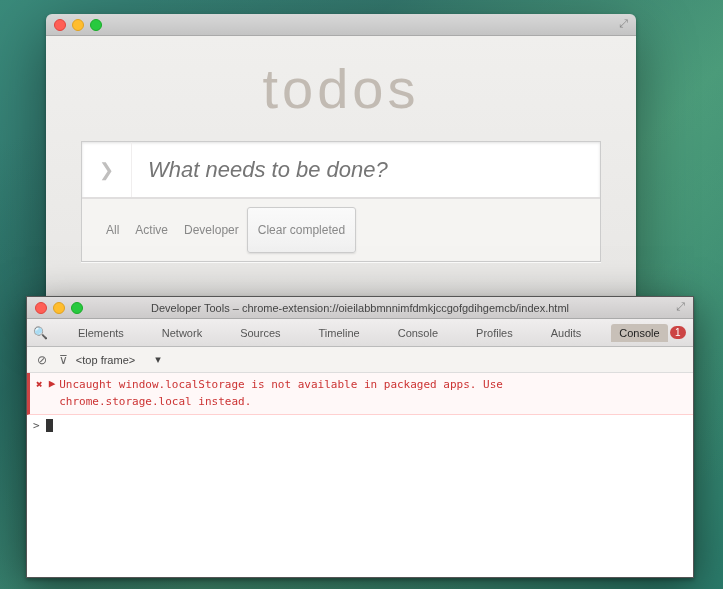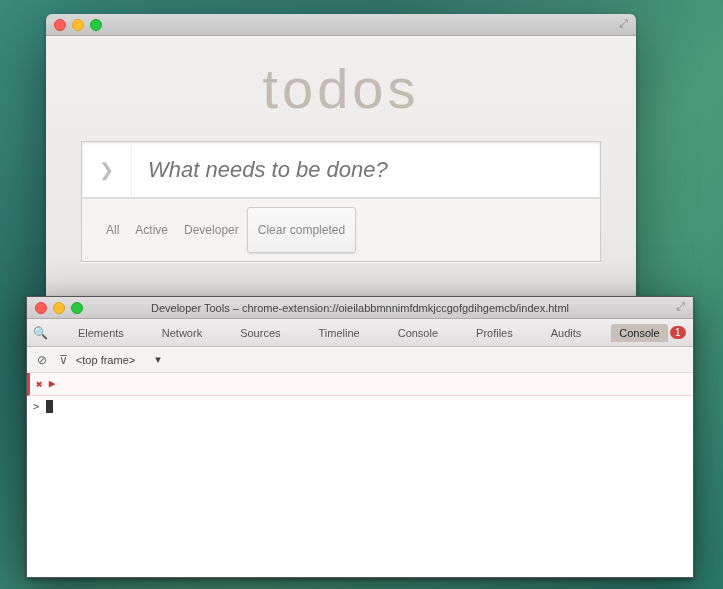--- a/index.html
+++ b/index.html
@@ -419,19 +419,20 @@
     <div class="dt-frame-selector">
       <span>&lt;top frame&gt;</span>
       <span>▾</span>
     </div>
   </div>
 
   <div class="devtools-console">
     <div class="console-error-row">
       <span class="console-error-icon">✖</span>
       <span class="console-error-triangle">▶</span>
+      <span class="console-error-text">Uncaught window.localStorage is not available in packaged apps. Use<br>chrome.storage.local instead.</span>
     </div>
     <div class="console-prompt-row">
       <span class="console-chevron">&gt;</span>
       <span class="console-cursor"></span>
     </div>
   </div>
 </div>
 
 </body></html>

